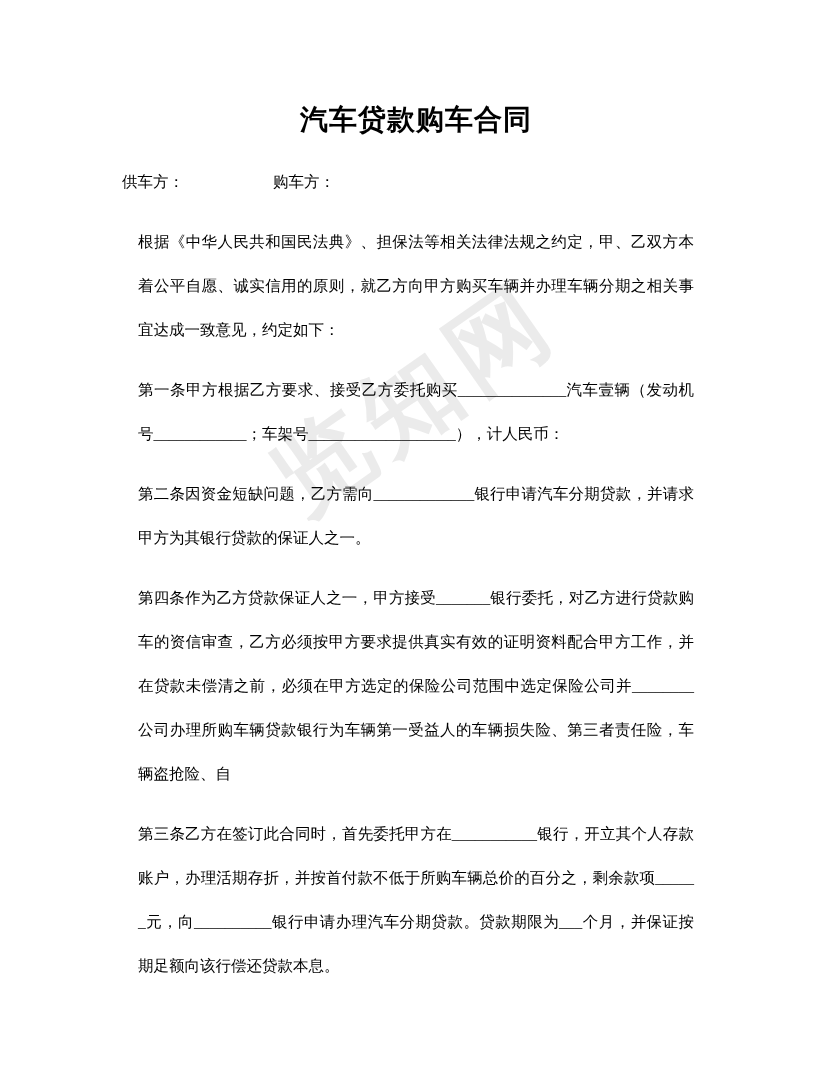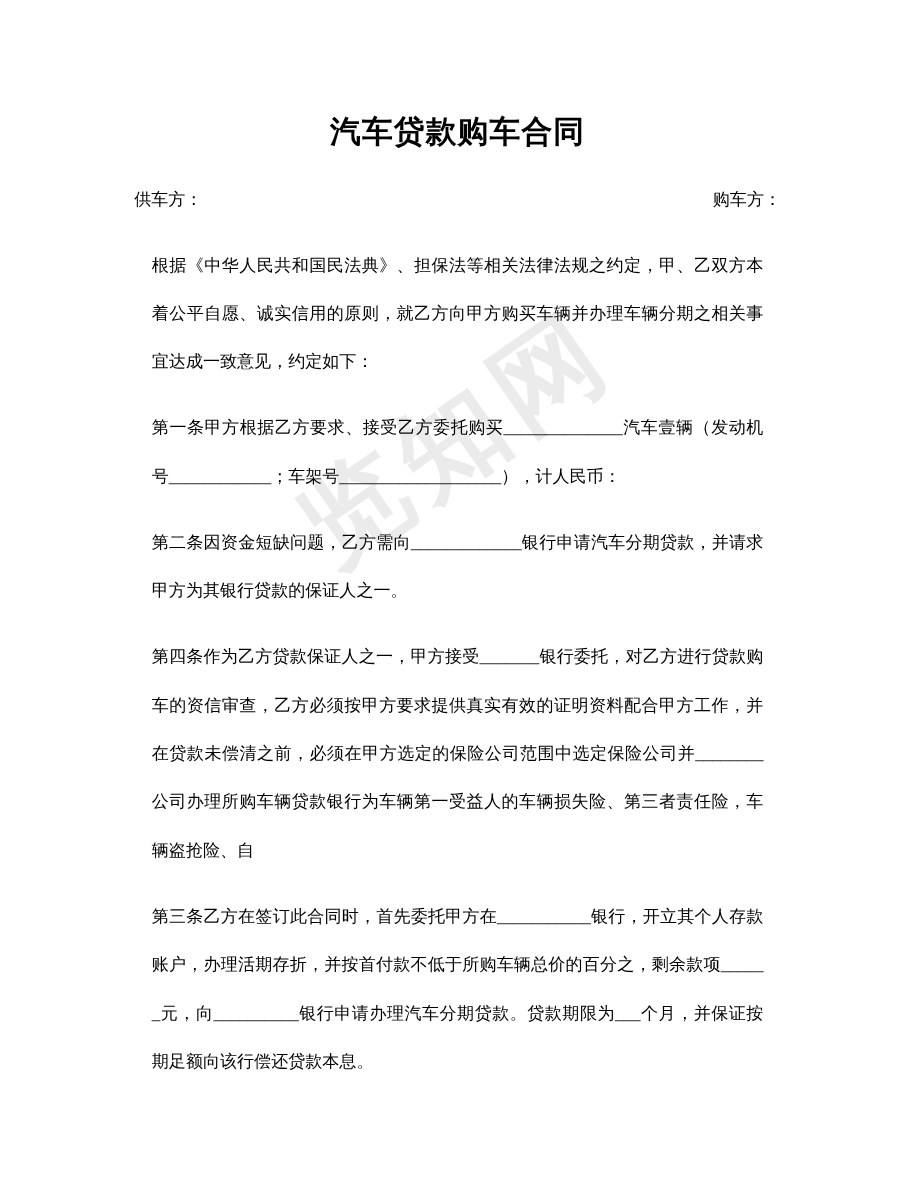--- a/index.html
+++ b/index.html
@@ -40,25 +40,24 @@
   }
   .body-text {
     font-size: 15.5px;
     line-height: 44px;
     text-align: justify;
     word-break: break-all;
   }
   .parties {
     display: flex;
     align-items: baseline;
-    justify-content: space-between;
   }
   .party-supplier { }
   .party-buyer {
-    margin-left: 115px;
+    margin-left: 89px;
   }
   p.para {
     margin: 16px;
   }
   .watermark {
     position: absolute;
     left: 50%;
     top: 400px;
     transform: translate(-50%, -50%) rotate(-35deg);
     font-size: 96px;

